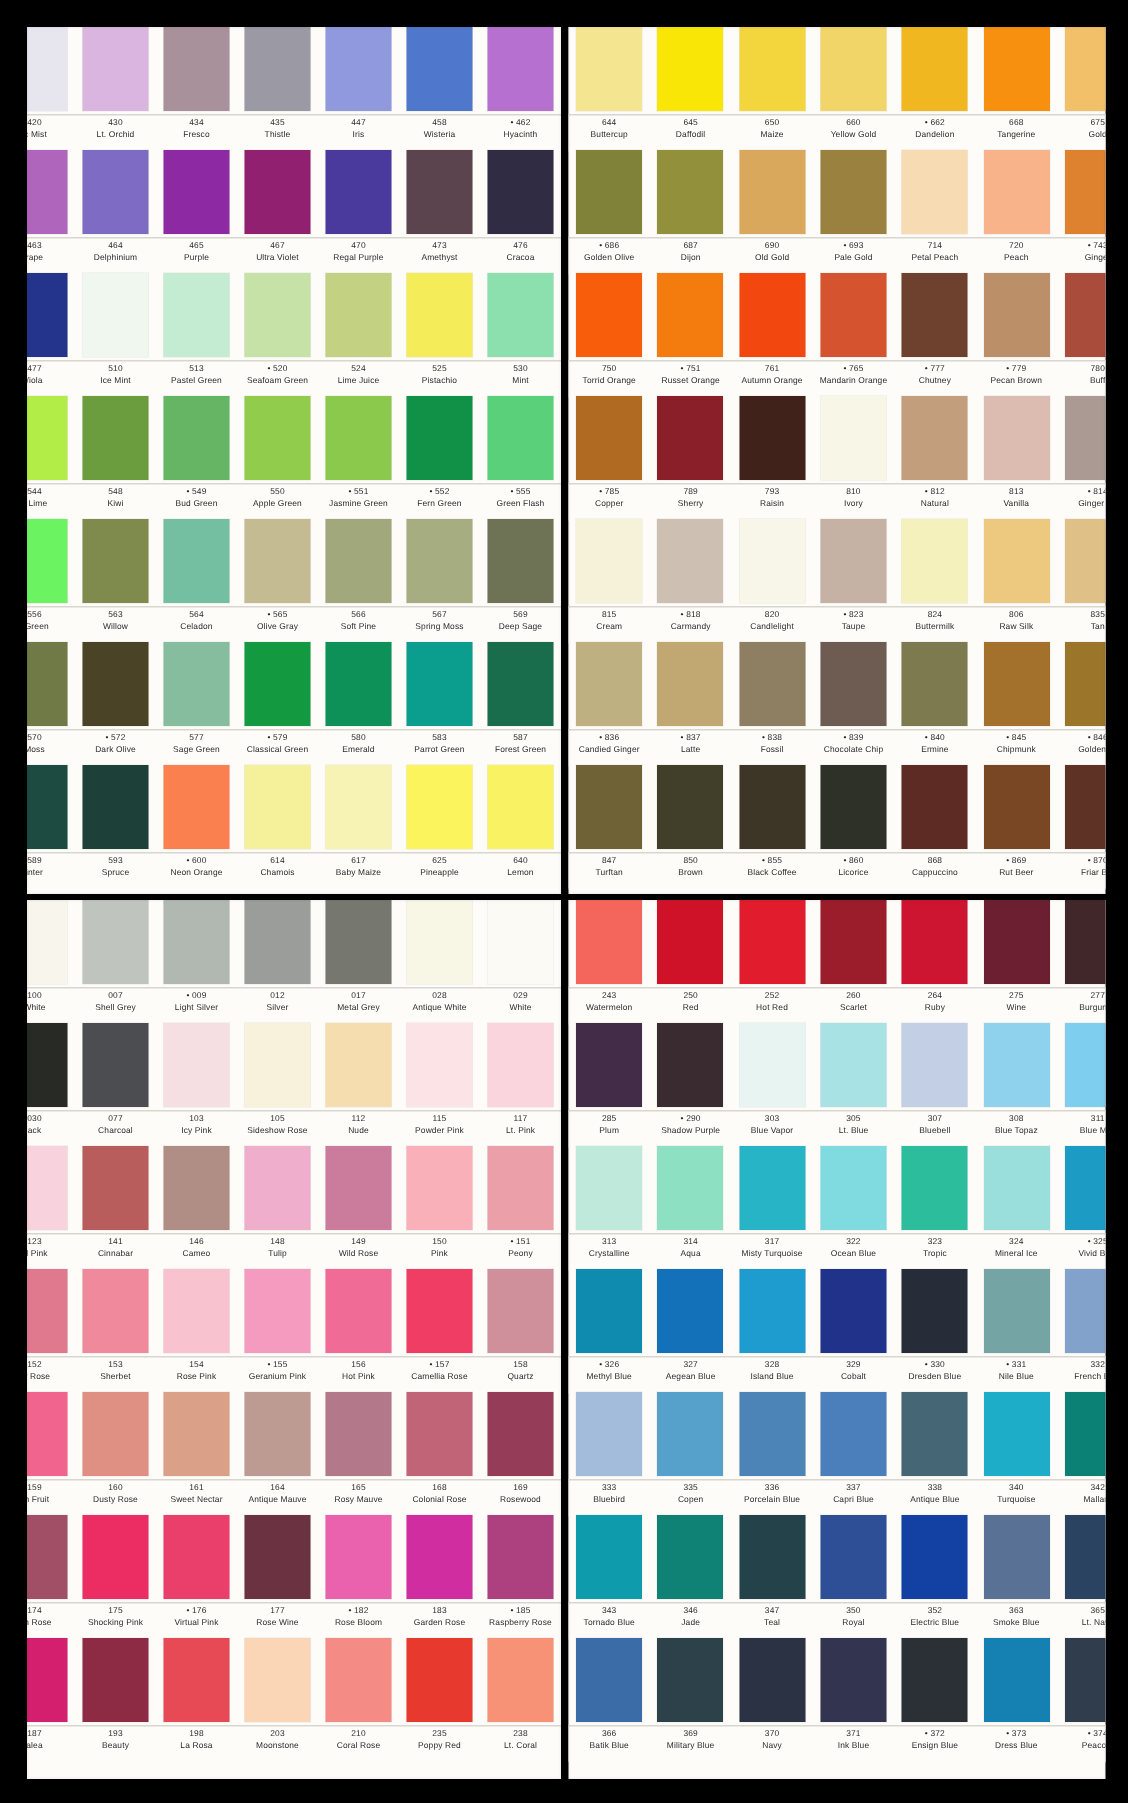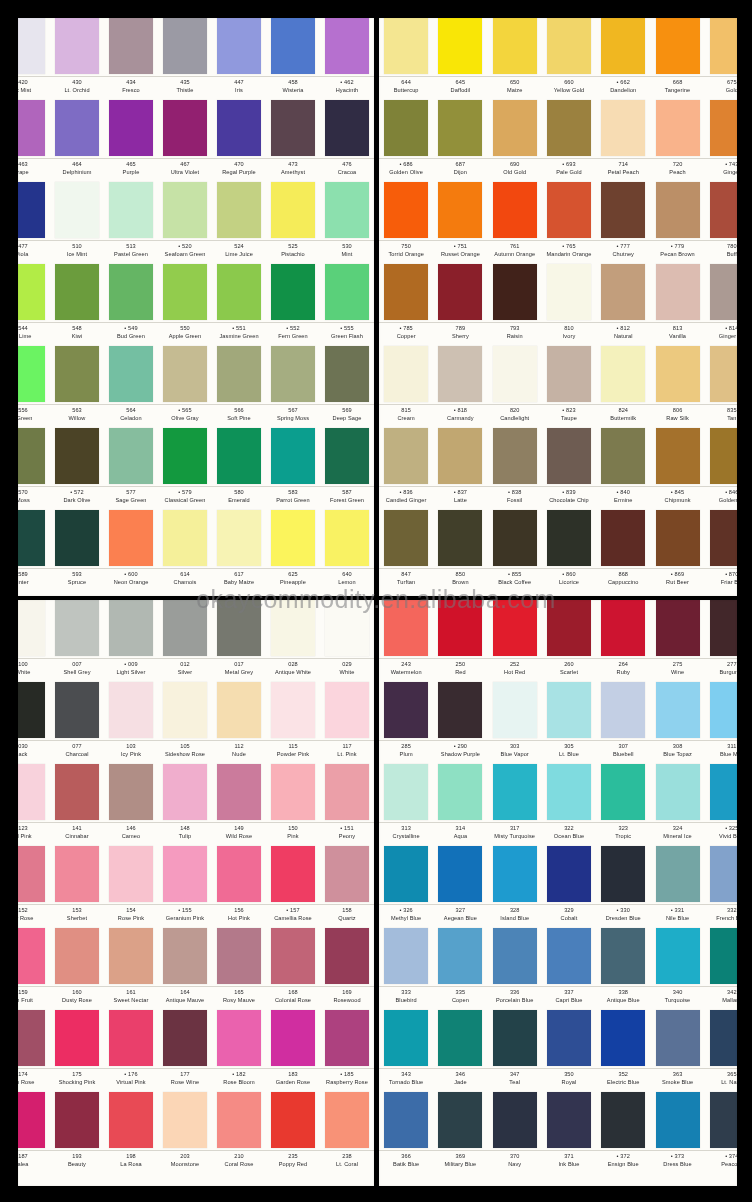--- a/index.html
+++ b/index.html
@@ -1711,14 +1711,13 @@
               <div class="lab">
                 <span class="num">• 374</span>
                 <span class="nm">Peacoat</span>
               </div>
             </div>
           </div>
         </div>
       </div>
   </div>
 
-  <div id="watermark">okaycommodity.en.alibaba.com</div>
 </div>
 
 </body></html>

